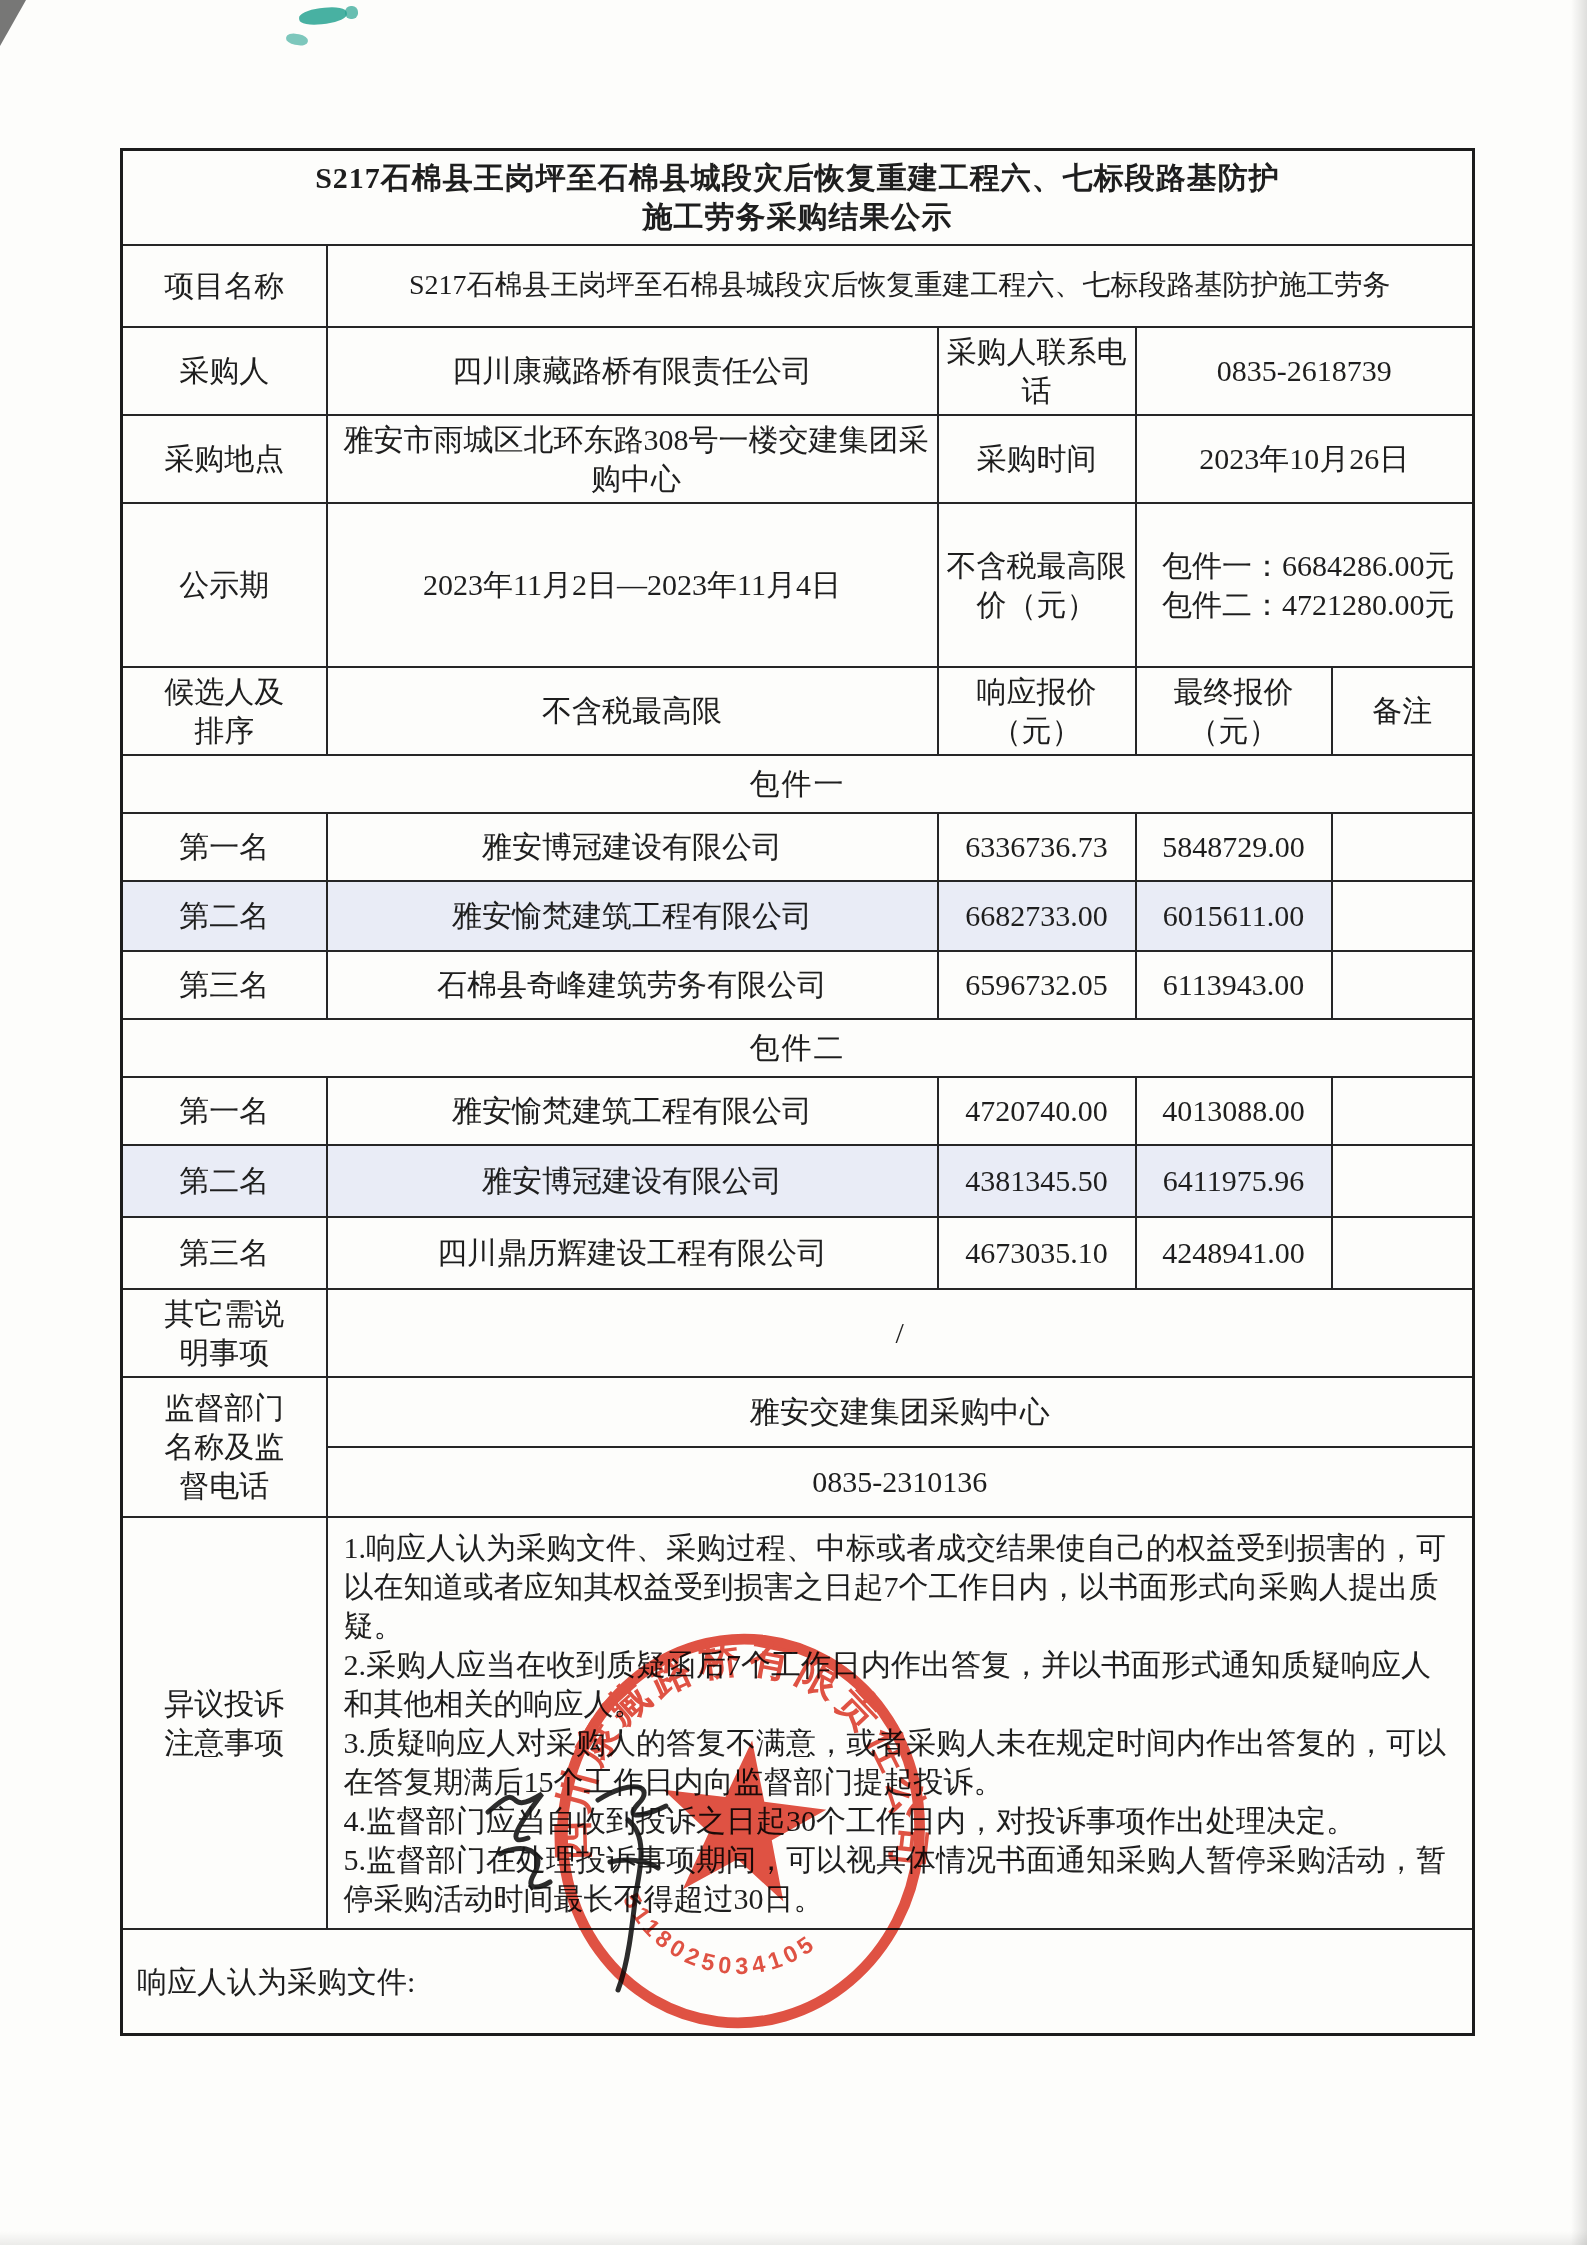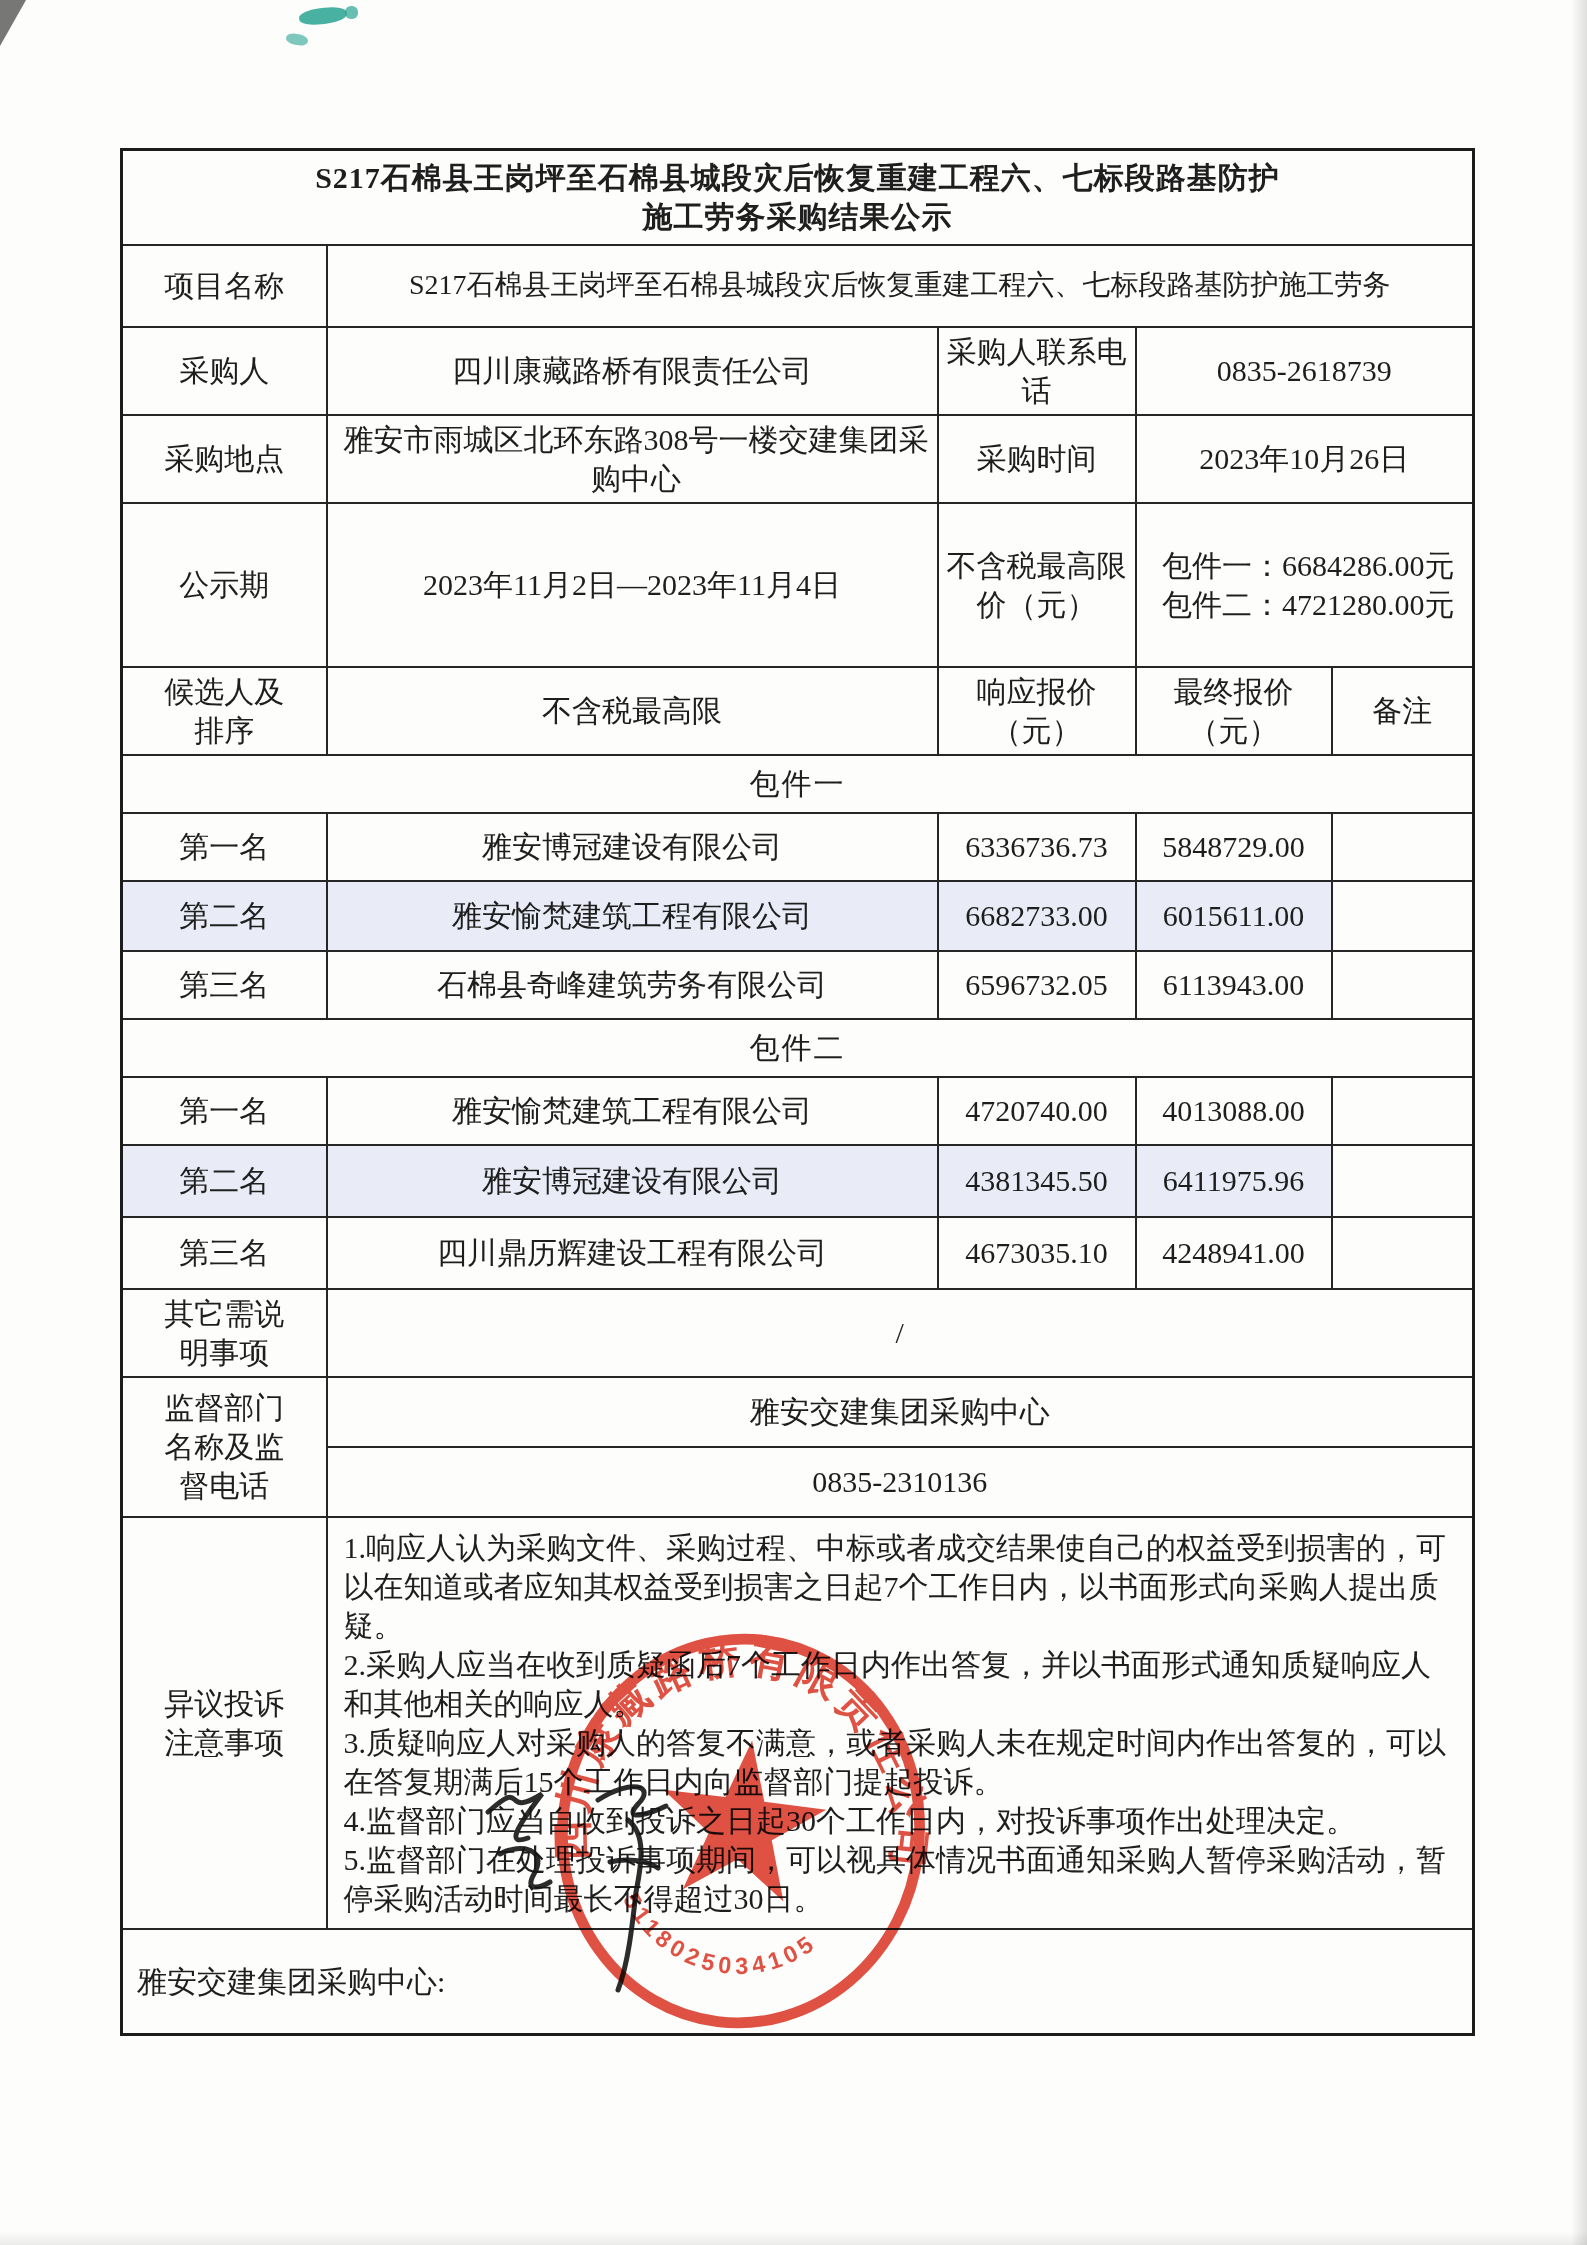--- a/index.html
+++ b/index.html
@@ -203,21 +203,21 @@
         <div class="item">1.响应人认为采购文件、采购过程、中标或者成交结果使自己的权益受到损害的，可以在知道或者应知其权益受到损害之日起7个工作日内，以书面形式向采购人提出质疑。</div>
         <div class="item">2.采购人应当在收到质疑函后7个工作日内作出答复，并以书面形式通知质疑响应人和其他相关的响应人。</div>
         <div class="item">3.质疑响应人对采购人的答复不满意，或者采购人未在规定时间内作出答复的，可以在答复期满后15个工作日内向监督部门提起投诉。</div>
         <div class="item">4.监督部门应当自收到投诉之日起30个工作日内，对投诉事项作出处理决定。</div>
         <div class="item">5.监督部门在处理投诉事项期间，可以视具体情况书面通知采购人暂停采购活动，暂停采购活动时间最长不得超过30日。</div>
       </td>
     </tr>
 
     <tr style="height:106px">
       <td colspan="5" class="sig-cell">
-        <span>雅安交建集团采购中心:</span>
+        <span>响应人认为采购文件:</span>
       </td>
     </tr>
   </tbody>
     </table>
 
   <svg class="signature-ink" width="280" height="270" viewBox="0 0 280 270">
     <g fill="none" stroke="#161616" stroke-width="5" stroke-linecap="round" opacity="0.9">
       <path d="M18,70 C58,34 30,78 72,52 C46,86 36,104 58,96"></path>
       <path d="M30,112 C52,100 78,108 64,132 C54,150 70,146 80,140"></path>
       <path d="M128,58 C162,36 186,44 168,62 C150,82 184,70 196,64"></path>

